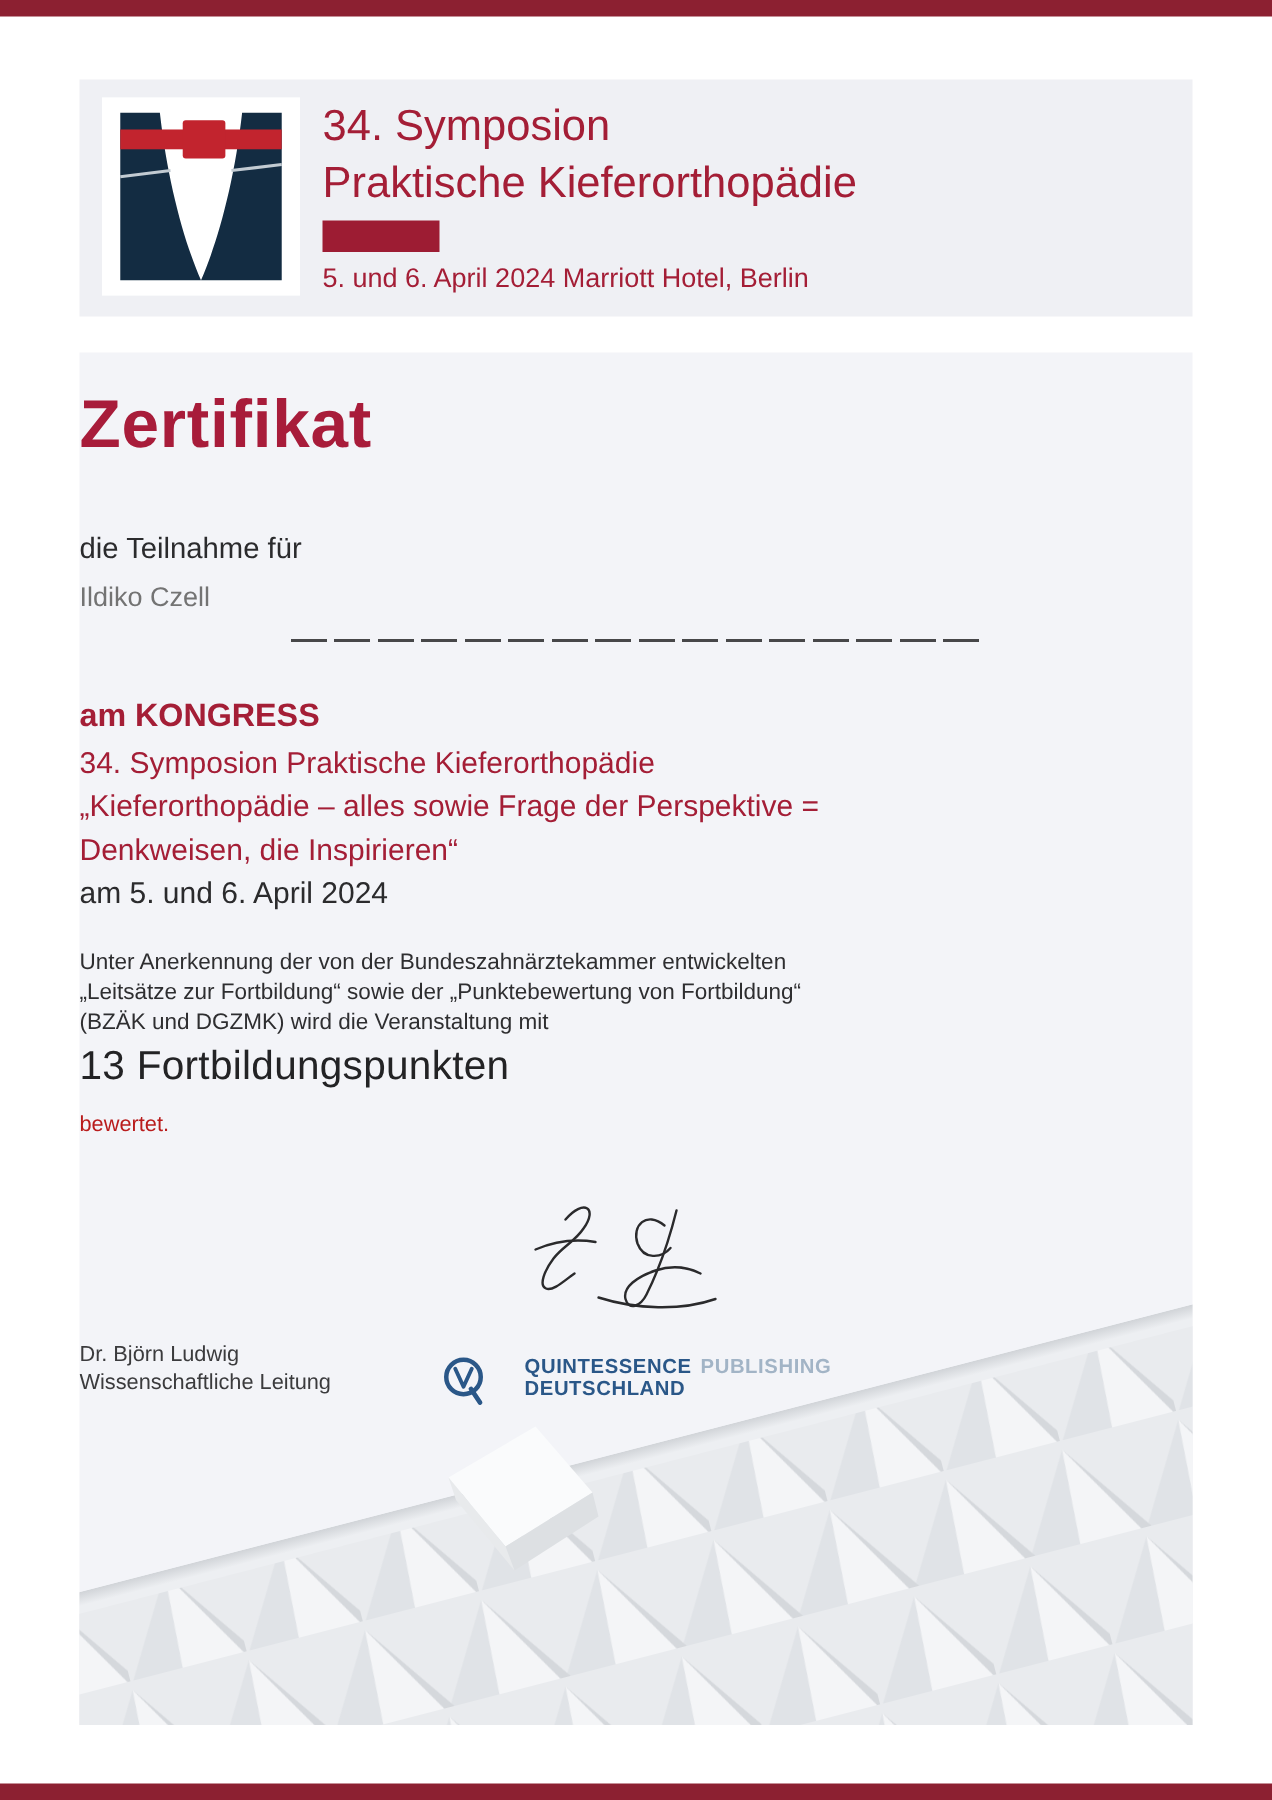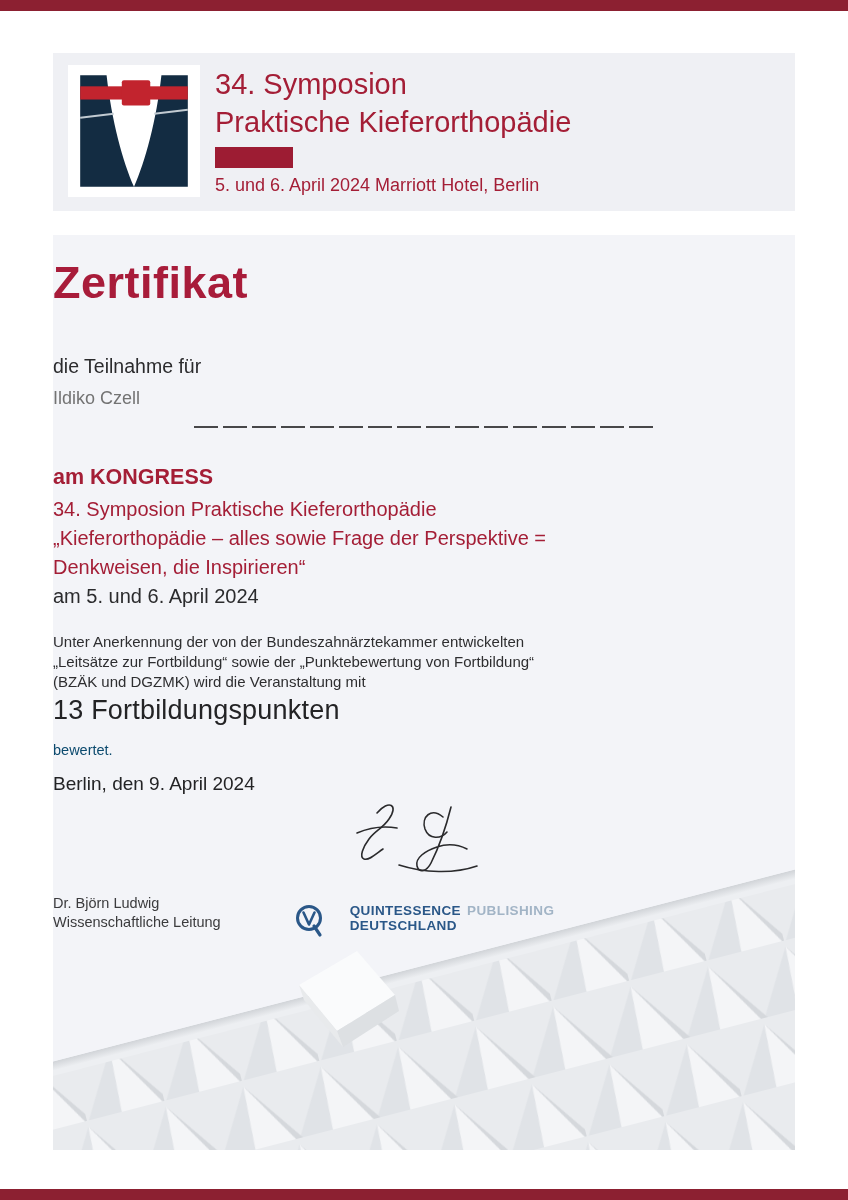--- a/index.html
+++ b/index.html
@@ -30,21 +30,21 @@
   .name-line{position:absolute;left:141px;top:191px;width:460px;height:2px;z-index:2;
      background:repeating-linear-gradient(90deg,#474749 0 24px,transparent 24px 29px);}
   .kongress{top:230px;font-size:21.5px;font-weight:bold;color:#A41E36;}
   .ev1{top:263px;font-size:20px;color:#A41E36;}
   .ev2{top:292px;font-size:20px;color:#A41E36;}
   .ev3{top:321px;font-size:20px;color:#A41E36;}
   .evdate{top:350px;font-size:20px;color:#2b2b2d;}
   .rec{font-size:15px;color:#2e2e30;}
   .rec1{top:398px;} .rec2{top:418px;} .rec3{top:438px;}
   .points{top:460px;font-size:27px;font-weight:500;color:#232325;letter-spacing:.2px;}
-  .bewertet{top:507px;font-size:14.5px;color:#0c4a6e;}
+  .bewertet{top:507px;font-size:14.5px;color:#b91c1c;}
   .placedate{top:538px;font-size:19px;color:#232325;}
   .sig{position:absolute;left:286px;top:564px;width:170px;height:90px;z-index:2;}
   .signer1{top:660px;font-size:14.5px;color:#3b3b3d;}
   .signer2{top:679px;font-size:14.5px;color:#3b3b3d;}
 
   .pub{position:absolute;left:0;top:668px;width:100%;text-align:center;z-index:2;}
   .pub-inner{display:inline-flex;align-items:flex-start;gap:24px;}
   .pub-text{text-align:left;line-height:15px;font-size:13.5px;letter-spacing:.4px;}
   .brand{color:#2A5788;font-weight:bold;}
   .brand-suffix{color:#A2B4C6;font-weight:bold;margin-left:6px;}
@@ -121,21 +121,20 @@
     <div class="line ev2">„Kieferorthopädie – alles sowie Frage der Perspektive =</div>
     <div class="line ev3">Denkweisen, die Inspirieren“</div>
     <div class="line evdate">am 5. und 6. April 2024</div>
 
     <div class="line rec rec1">Unter Anerkennung der von der Bundeszahnärztekammer entwickelten</div>
     <div class="line rec rec2">„Leitsätze zur Fortbildung“ sowie der „Punktebewertung von Fortbildung“</div>
     <div class="line rec rec3">(BZÄK und DGZMK) wird die Veranstaltung mit</div>
 
     <div class="line points">13 Fortbildungspunkten</div>
     <div class="line bewertet">bewertet.</div>
-    <div class="line placedate">Berlin, den 9. April 2024</div>
 
     <svg class="sig" viewBox="0 0 170 90" xmlns="http://www.w3.org/2000/svg">
       <g fill="none" stroke="#2a2a2c" stroke-width="1.6" stroke-linecap="round">
         <path d="M38,14 C50,0 60,6 50,20 C44,29 36,32 30,40 C24,48 20,58 25,60 C30,62 38,54 44,50"></path>
         <path d="M18,34 C32,28 46,27 58,29"></path>
         <path d="M104,18 C92,8 82,18 86,30 C90,41 102,40 108,33"></path>
         <path d="M112,8 C108,24 102,44 92,64 C88,72 80,75 78,67 C76,59 86,52 98,48 C110,44 120,46 128,50"></path>
         <path d="M60,66 C85,74 115,75 138,67"></path>
       </g>
     </svg>

